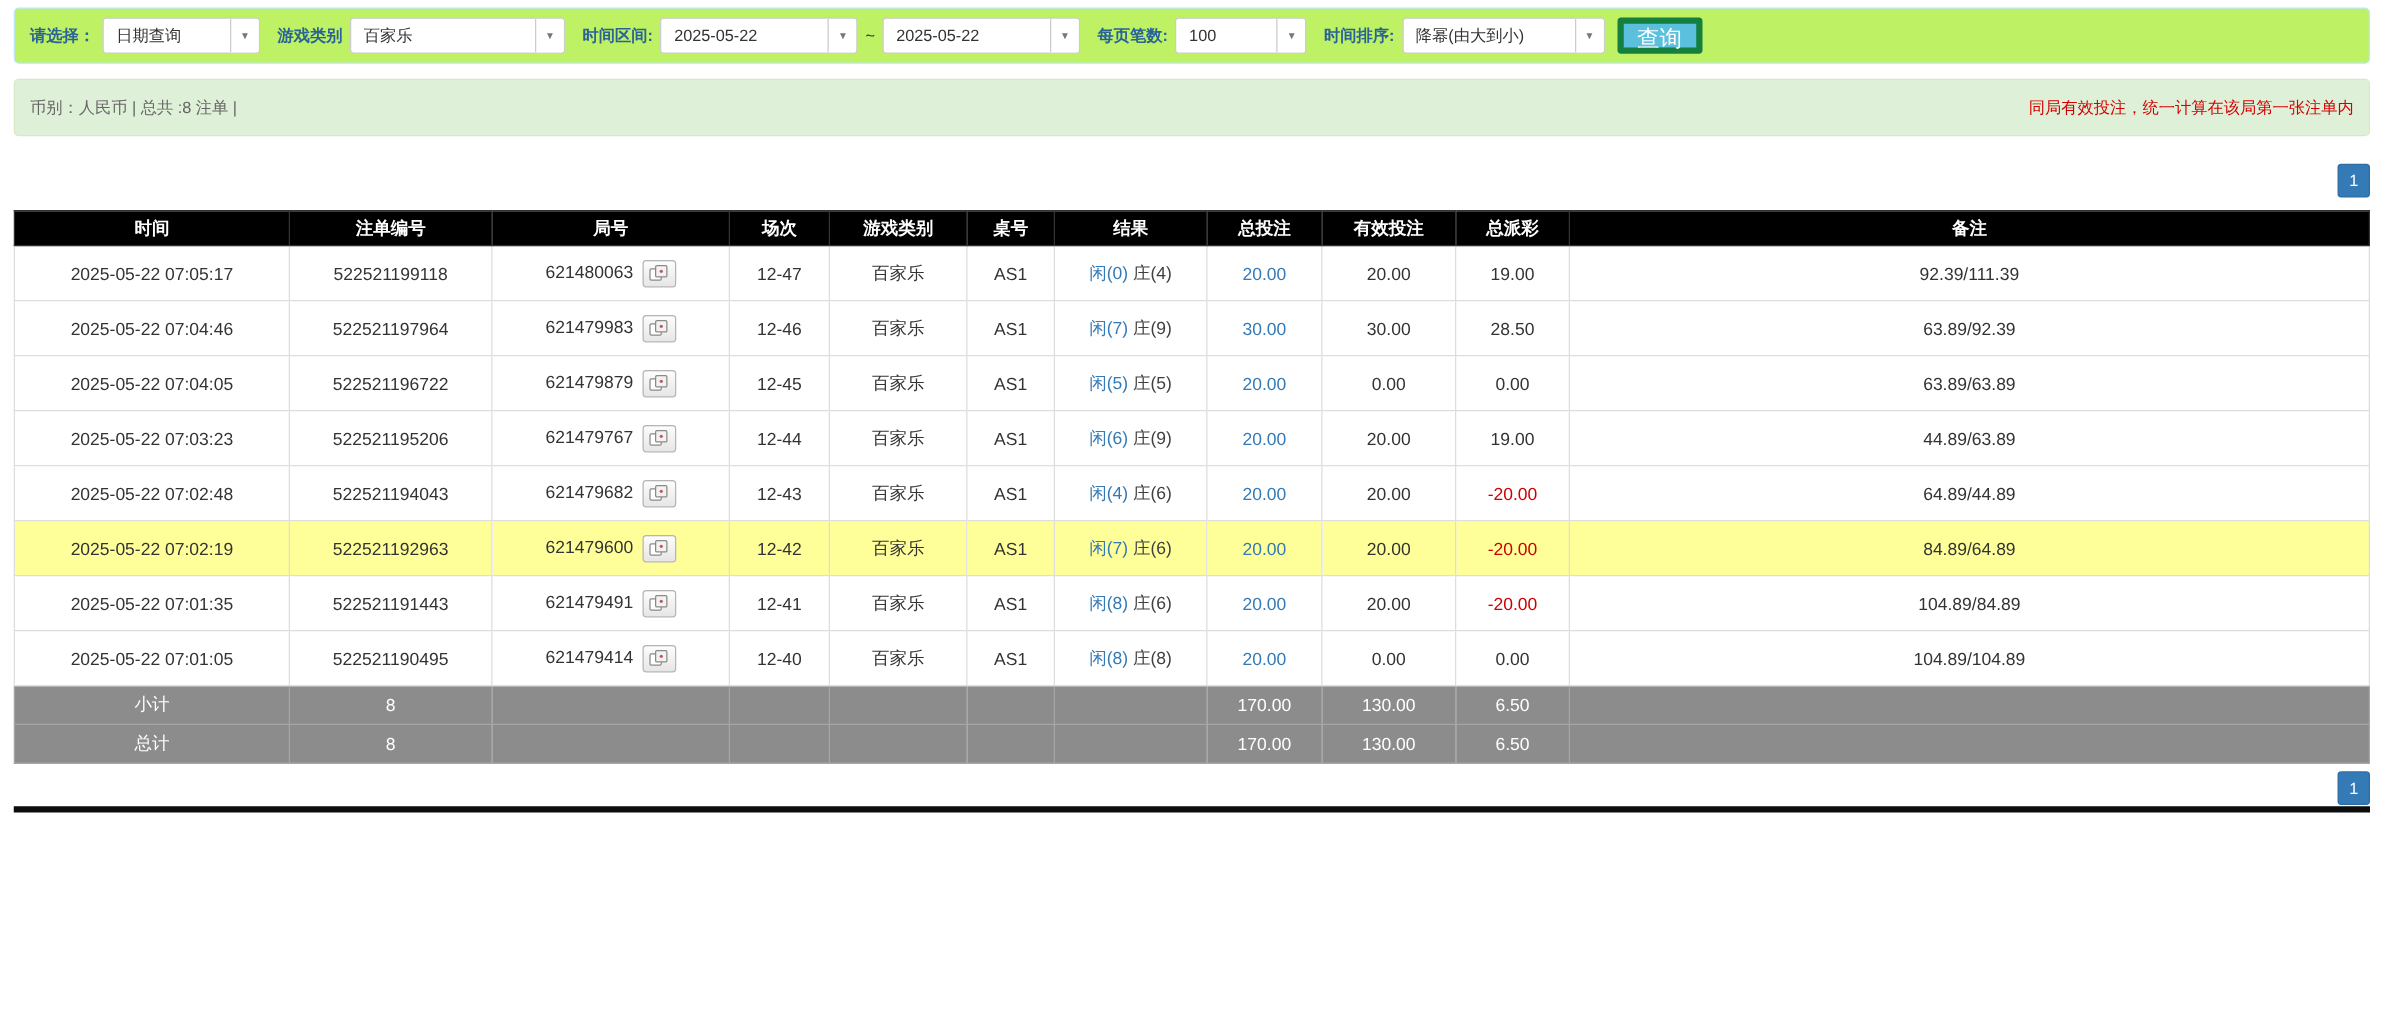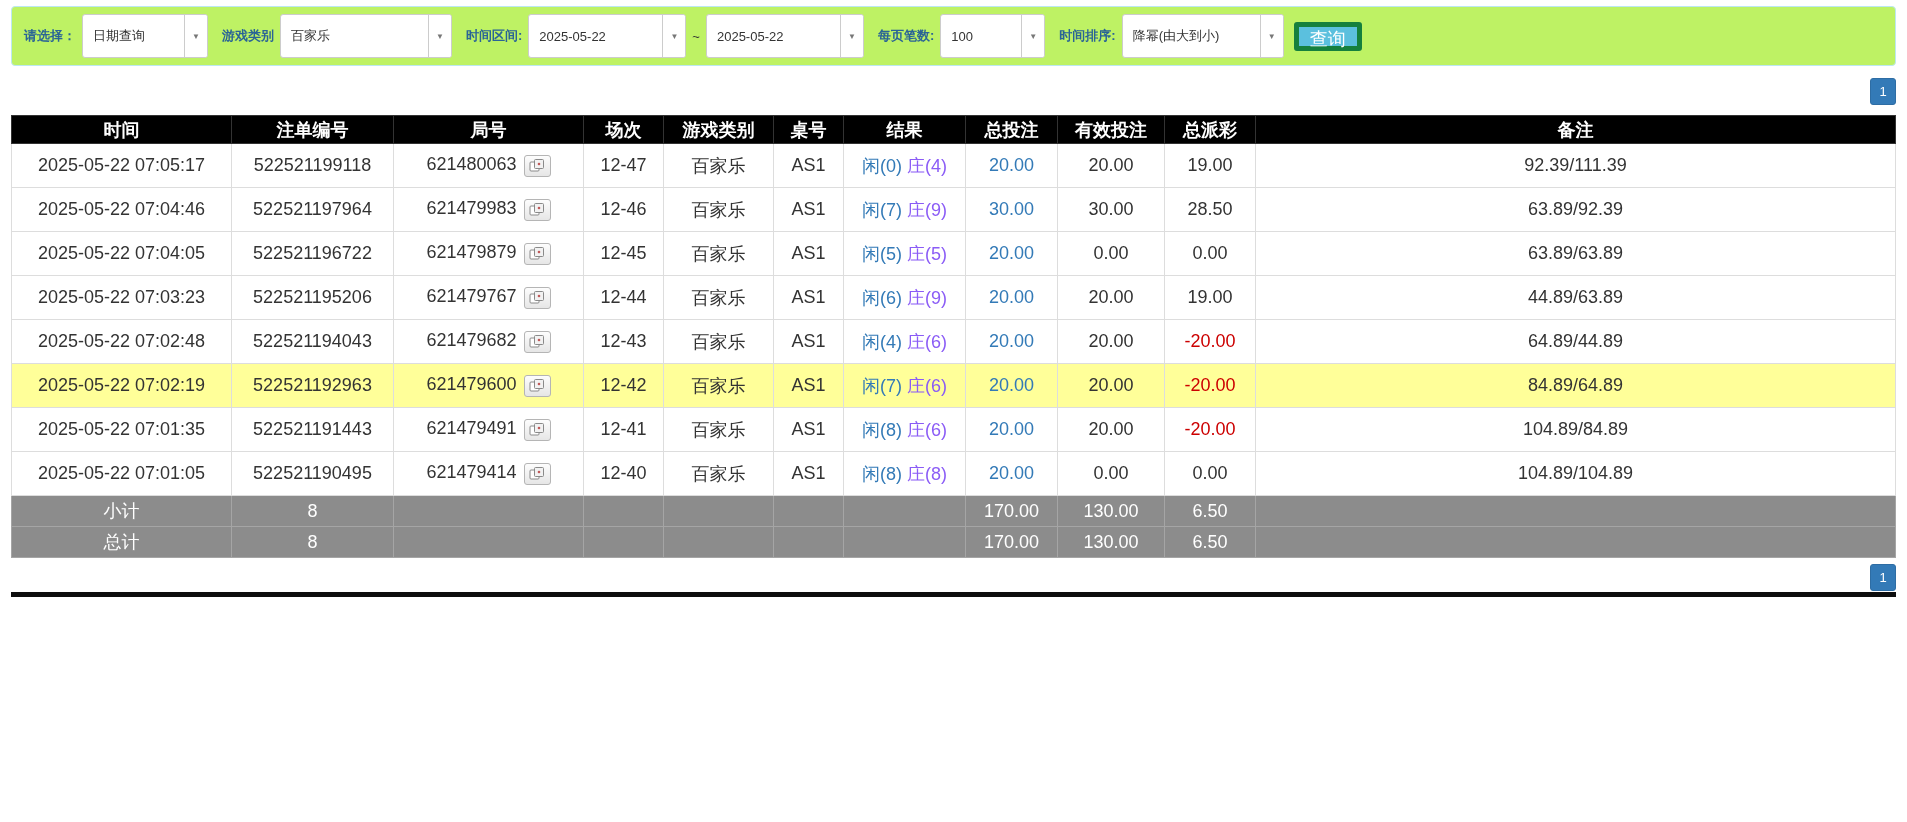--- a/index.html
+++ b/index.html
@@ -33,21 +33,21 @@
   .flabel {
     color: #2a6496;
     font-weight: bold;
     margin: 0 6px 0 14px;
   }
   .flabel:first-child { margin-left: 2px; }
   .control {
     background: #fff;
     border: 1px solid #ccc;
     border-radius: 3px;
-    height: 44px;
+    height: 29px;
     display: inline-flex;
     align-items: stretch;
     overflow: hidden;
     cursor: pointer;
   }
   .control .val {
     padding: 0 10px;
     display: flex;
     align-items: center;
     color: #333;
@@ -111,21 +111,21 @@
     border-radius: 3px;
     font-size: 13px;
     cursor: pointer;
   }
 
   
   table.records {
     width: 100%;
     border-collapse: collapse;
     table-layout: fixed;
-    font-size: 18px;
+    font-size: 14px;
   }
   table.records thead th {
     background: #000;
     color: #fff;
     font-weight: bold;
     height: 28px;
     text-align: center;
     border: 1px solid #333;
     padding: 0 4px;
   }
@@ -141,21 +141,21 @@
   table.records tfoot td {
     background: #8c8c8c;
     color: #fff;
     border: 1px solid #a5a5a5;
     height: 31px;
     text-align: center;
     padding: 0 4px;
   }
   .val-blue { color: #337ab7; cursor: pointer; }
   .res-player { color: #337ab7; }
-  .res-banker { color: #8b5cf6; }
+  .res-banker { color: #404040; }
   .neg { color: #cc0000; }
   .round-icon-btn {
     display: inline-flex;
     align-items: center;
     justify-content: center;
     width: 27px;
     height: 22px;
     border: 1px solid #b5b5b5;
     border-radius: 3px;
     background: linear-gradient(#fdfdfd, #e6e6e6);
@@ -209,20 +209,24 @@
 
     <span class="flabel">时间排序:</span>
     <div class="control w-sort">
       <span class="val">降幂(由大到小)</span>
       <span class="caret-box">▼</span>
     </div>
 
     <button class="search-btn">查询</button>
   </div>
 
+  <div class="summary-bar">
+    <span class="summary-left">币别：人民币 | 总共 :8 注单 |</span>
+    <span class="summary-right">同局有效投注，统一计算在该局第一张注单内</span>
+  </div>
 
   <div class="pagination-row top">
     <span class="page-btn">1</span>
   </div>
 
   <table class="records">
     <colgroup>
       <col style="width:220px">
         <col style="width:162px">
         <col style="width:190px">

